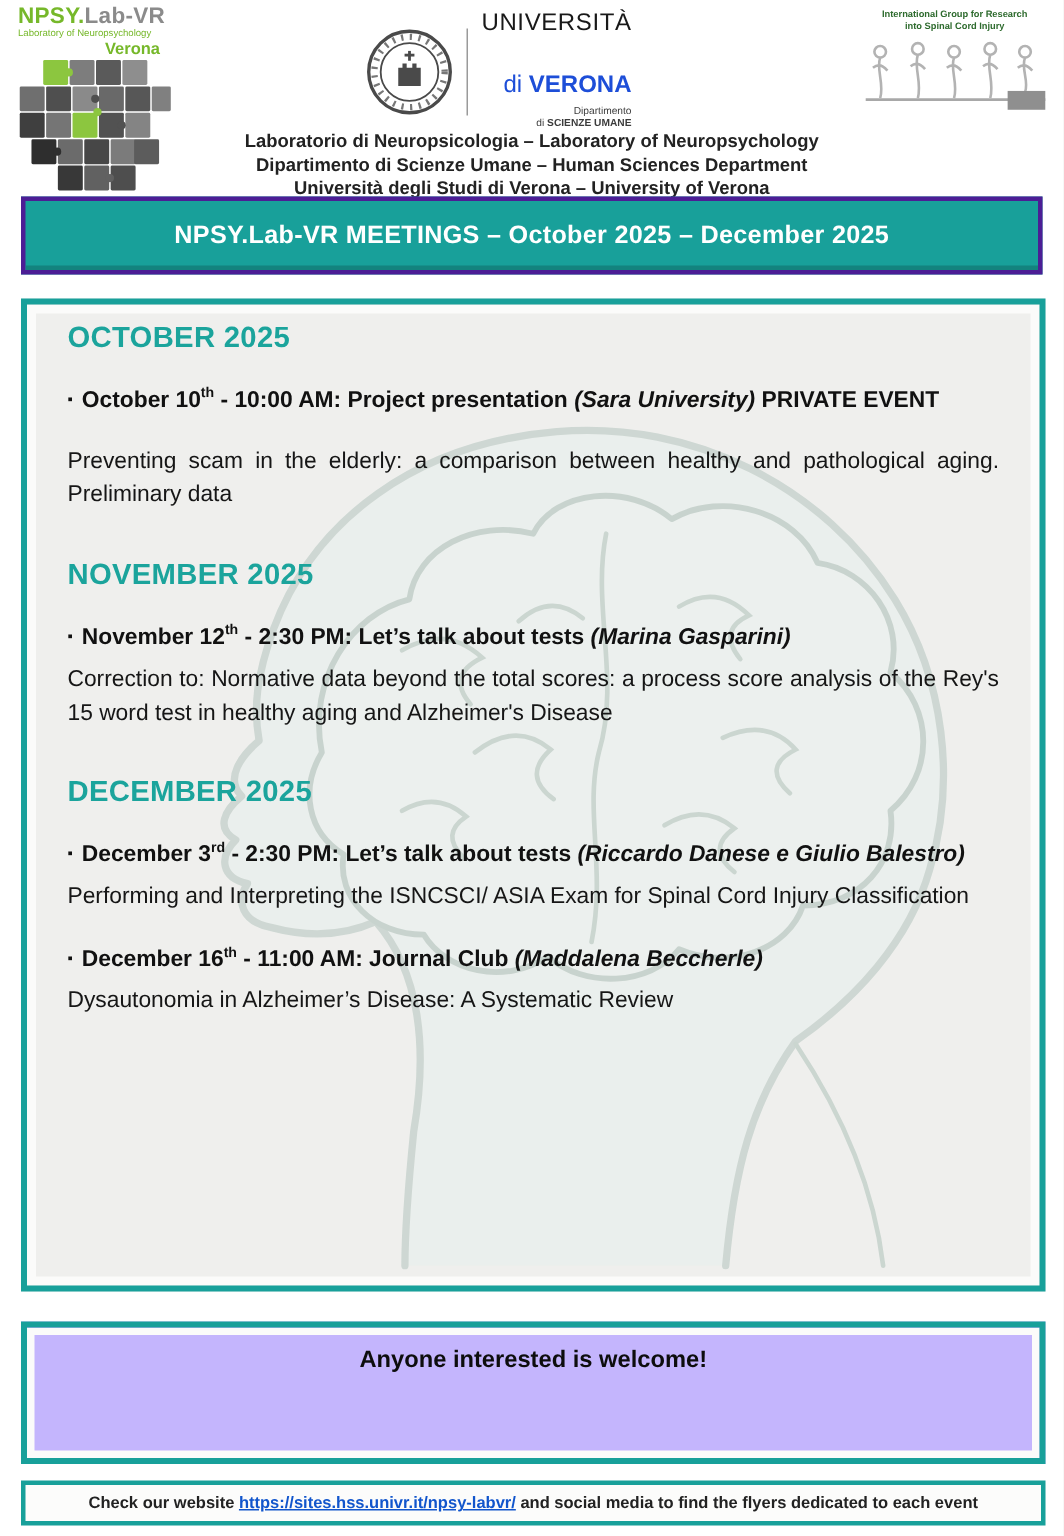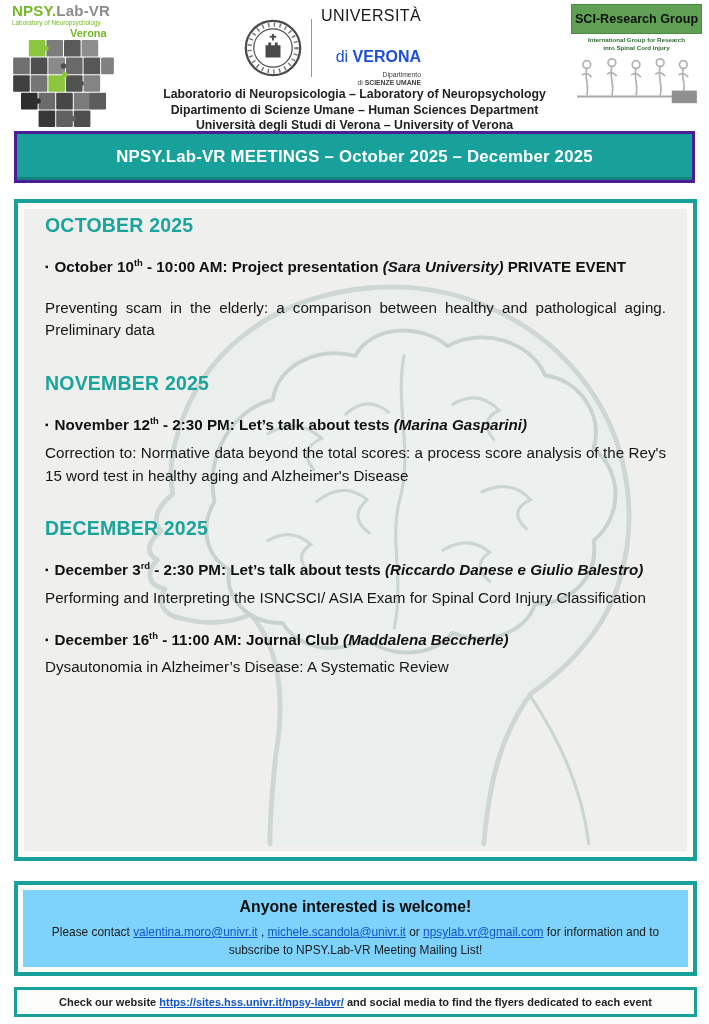--- a/index.html
+++ b/index.html
@@ -43,21 +43,21 @@
   .event{margin-top:18px;}
   .event-title{margin:0;font-size:15.2px;line-height:1.55;text-align:justify;color:#111;
     padding-left:15px;text-indent:-15px;}
   .bullet{font-size:10px;vertical-align:2px;margin-right:6px;color:#111;}
   .et-b{font-weight:bold;}
   .et-speaker{font-weight:bold;font-style:italic;}
   sup{font-size:62%;line-height:0;}
   .event-desc{margin:5px 0 0;font-size:15.2px;line-height:1.5;text-align:justify;color:#161616;}
   
   .welcome-box{position:absolute;top:881px;left:14px;width:683px;height:95px;box-sizing:border-box;
-    border:4px solid #18a09a;background:#7dd3fc;box-shadow:inset 0 0 0 5px #fbfbfa;
+    border:4px solid #18a09a;background:#c4b5fd;box-shadow:inset 0 0 0 5px #fbfbfa;
     text-align:center;padding-top:13px;}
   .welcome-title{font-size:15.8px;font-weight:bold;color:#0d0d0d;}
   .welcome-text{font-size:11.9px;line-height:1.5;margin-top:8px;padding:0 30px;color:#1b1b1b;}
   .link{color:#1155cc;text-decoration:underline;cursor:pointer;}
   
   .footer-bar{position:absolute;top:987px;left:14px;width:683px;height:30px;box-sizing:border-box;
     border:3px solid #18a09a;background:#fcfcfb;
     display:flex;align-items:center;justify-content:center;
     font-size:11px;font-weight:bold;color:#222;}
 </style>
@@ -119,21 +119,20 @@
       <div class="univr-name1">UNIVERSITÀ</div>
       <div class="univr-name2"><span>di </span><b>VERONA</b></div>
       <div class="univr-dept">
         <div>Dipartimento</div>
         <div><span>di </span><b>SCIENZE UMANE</b></div>
       </div>
     </div>
   </div>
 
   <div class="sci-logo">
-    <div class="sci-banner">SCI-Research Group</div>
     <div class="sci-sub">
       <div>International Group for Research</div>
       <div>into Spinal Cord Injury</div>
     </div>
     <svg width="128" height="56" viewBox="0 0 128 58">
       <line x1="2" y1="46" x2="126" y2="46" stroke="#a8a8a8" stroke-width="2"></line>
       <g fill="none" stroke="#b3b3b3" stroke-width="1.8">
         <circle cx="12" cy="13" r="4"></circle>
           <path d="M12,17 c-3,8 3,18 0,28 M7,24 q5,-4 10,2"></path>
         <circle cx="38" cy="11" r="4"></circle>
@@ -207,18 +206,17 @@
     <div class="event">
       <p class="event-title"><span class="bullet">▪</span><span class="et-b">December 16</span><sup class="et-b">th</sup><span class="et-b"> -  11:00 AM: Journal Club </span><span class="et-speaker">(Maddalena Beccherle)</span></p>
       <p class="event-desc">Dysautonomia in Alzheimer’s Disease: A Systematic Review</p>
     </div>
 
   </div>
 </div>
 
 <div class="welcome-box">
   <div class="welcome-title">Anyone interested is welcome!</div>
-  <div class="welcome-text"><span>Please contact </span><a class="link">valentina.moro@univr.it</a><span> , </span><a class="link">michele.scandola@univr.it</a><span> or </span><a class="link">npsylab.vr@gmail.com</a><span> for information and to subscribe to NPSY.Lab-VR Meeting Mailing List!</span></div>
 </div>
 
 <div class="footer-bar">
   <span><span>Check our website </span><a class="link">https://sites.hss.univr.it/npsy-labvr/</a><span> and social media to find the flyers dedicated to each event</span></span>
 </div>
 
 </body></html>

